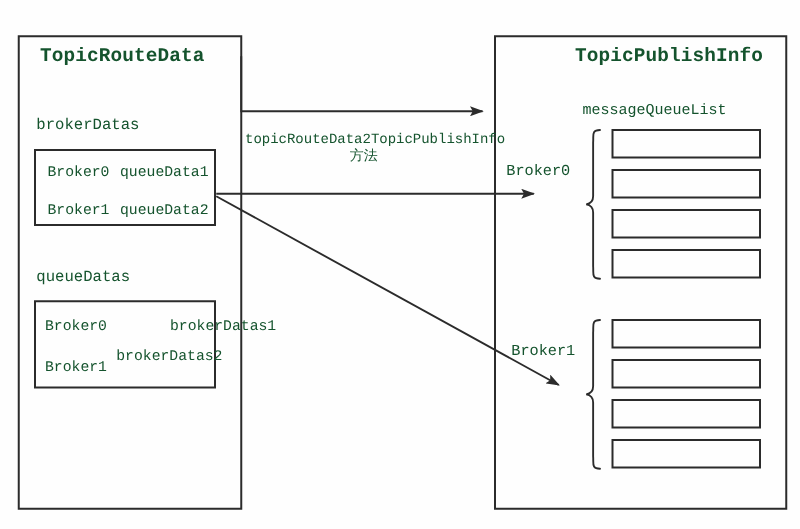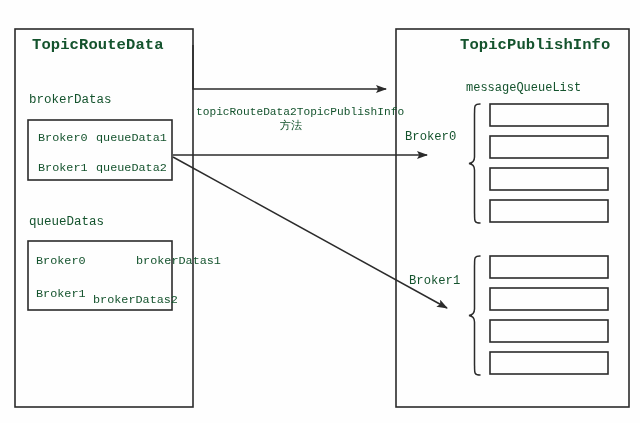--- a/index.html
+++ b/index.html
@@ -117,21 +117,21 @@
 
   <div class="txt cell-text" style="left:38px; top:163px;">Broker1</div>
   <div class="txt cell-text" style="left:96px; top:163px;">queueData2</div>
 
   <div class="txt field-label" style="left:29px; top:216px;">queueDatas</div>
 
   <div class="txt cell-text" style="left:36px; top:256px;">Broker0</div>
   <div class="txt cell-text" style="left:93px; top:256px;margin-left:43px;">brokerDatas1</div>
 
   <div class="txt cell-text" style="left:36px; top:289px;">Broker1</div>
-  <div class="txt cell-text" style="left:93px; top:295px;">brokerDatas2</div>
+  <div class="txt cell-text" style="left:93px; top:280px;">brokerDatas2</div>
 
   <div class="txt edge-label" style="left:196px; top:57px; width:190px;margin-top:48px;"><span>topicRouteData2TopicPublishInfo</span><br><span>方法</span></div>
 
   <div class="txt panel-title" style="left:460px; top:38px;">TopicPublishInfo</div>
 
 
   <div class="txt mq-label" style="left:466px; top:82px;">messageQueueList</div>
 
   <div class="txt broker-tag" style="left:405px; top:131px;">Broker0</div>
 

